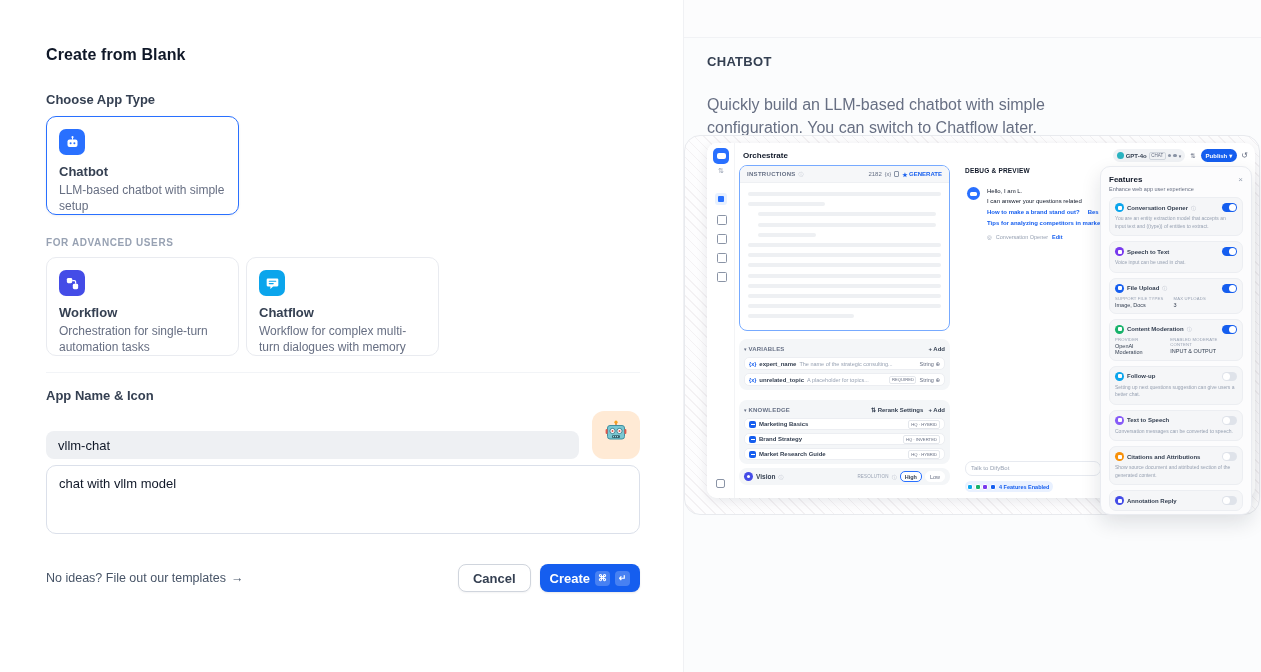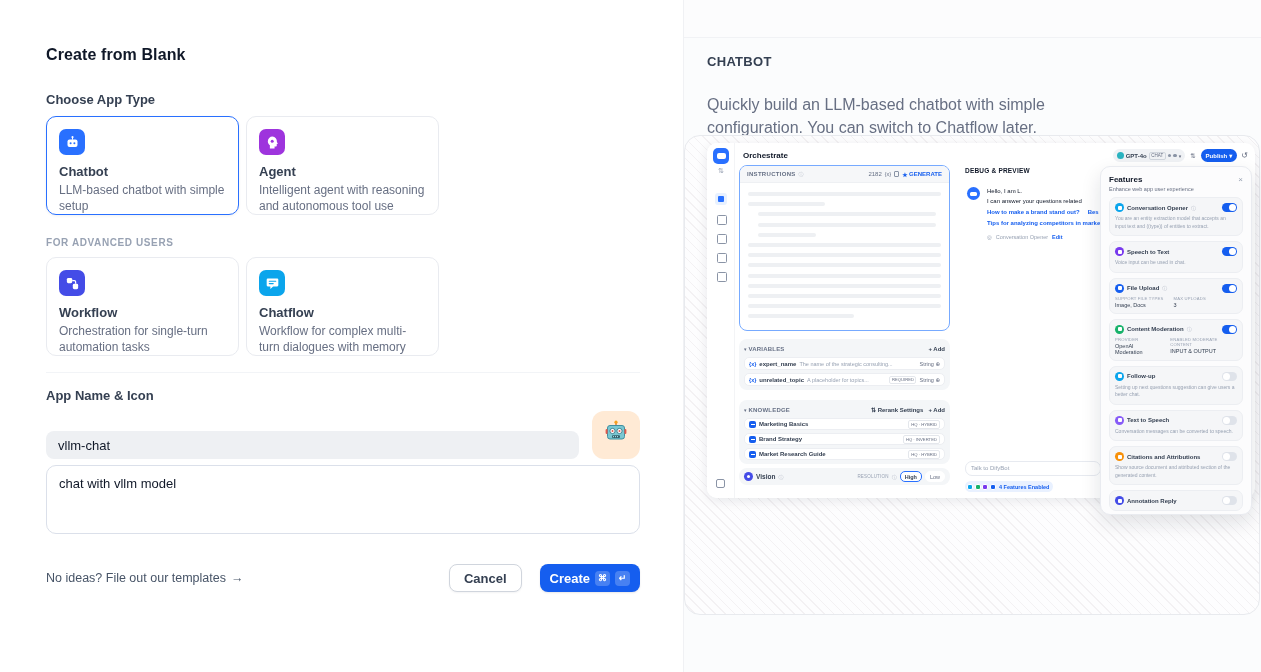--- a/index.html
+++ b/index.html
@@ -35,40 +35,40 @@
   .name-row { display:flex; align-items:flex-end; gap:13px; margin-top:8px; }
   .name-input { width:533px; height:28px; background:#eef0f3; border:none; border-radius:8px;
     padding:0 12px; font-size:13px; color:#101828; font-family:"Liberation Sans",sans-serif; outline:none; }
   .app-icon { width:48px; height:48px; border-radius:12px; background:#ffead5;
     display:flex; align-items:center; justify-content:center; cursor:pointer; }
   .desc-area { margin-top:6px; width:594px; height:69px; border:1px solid #dbe0ea; border-radius:10px;
     background:#fff; padding:9px 12px; font-size:13px; color:#101828; resize:none;
     font-family:"Liberation Sans",sans-serif; outline:none; line-height:1.4; }
   .footer { margin-top:26px; display:flex; align-items:center; }
   .templates-link { font-size:12.5px; color:#475467; cursor:pointer; display:flex; align-items:center; gap:5px; }
-  .footer-btns { margin-left:auto; display:flex; gap:18px; }
+  .footer-btns { margin-left:auto; display:flex; gap:9px; }
   .btn-cancel { height:28px; padding:0 14px; border-radius:8px; border:1px solid #d0d5dd; background:#fff;
     font-size:13px; font-weight:600; color:#354052; display:flex; align-items:center; cursor:pointer;
     box-shadow:0 1px 2px rgba(16,24,40,.05); }
   .btn-create { height:28px; padding:0 10px; border-radius:8px; background:#155eef; border:none;
     font-size:13px; font-weight:700; color:#fff; display:flex; align-items:center; gap:5px; cursor:pointer;
     box-shadow:0 1px 2px rgba(16,24,40,.1); }
   .kbd { width:15px; height:15px; border-radius:4px; background:rgba(255,255,255,.22); color:#fff;
     font-size:9px; display:flex; align-items:center; justify-content:center; }
 
   
   .right { position:absolute; left:683px; top:0; width:578px; height:672px; background:#fbfcfd;
     border-left:1px solid #f0f1f4; }
   .right-topband { height:38px; background:#fcfcfd; border-bottom:1px solid #f1f2f5; }
   .right-head { padding:16px 0 0 23px; }
   .pv-heading { font-size:13px; font-weight:700; color:#354052; letter-spacing:.3px; }
   .pv-desc { margin-top:24px; width:345px; font-size:16px; color:#676f83; line-height:1.45; }
   .learn-more { color:#155eef; cursor:pointer; }
 
-  .preview { position:absolute; left:0; top:135px; width:576px; height:480px;
+  .preview { position:absolute; left:0; top:135px; width:576px; height:380px;
     border:1px solid #e8eaee; border-radius:16px; background-color:#fdfdfe;
     background-image:repeating-linear-gradient(45deg, #f3f1f3 0, #f3f1f3 1px, transparent 1px, transparent 7px); }
 
   
   .shot { position:absolute; left:22px; top:7px; width:548px; height:355px; background:#fff;
     border-radius:10px; box-shadow:0 3px 12px rgba(16,24,40,.09); overflow:hidden; }
   .shot-side { position:absolute; left:0; top:0; bottom:0; width:28px; border-right:1px solid #f3f4f6; background:#fff; }
   .side-app { position:absolute; left:6px; top:5px; width:16px; height:16px; border-radius:5px; background:#2970ff; }
   .side-app::after { content:""; position:absolute; left:3.5px; top:5px; width:9px; height:6px;
     border-radius:2px; background:#fff; }
@@ -196,30 +196,20 @@
                 <rect x="11.2" y="4.4" width="1.6" height="3"></rect>
                 <rect x="4" y="7" width="16" height="12" rx="3.2"></rect>
               </g>
               <circle cx="9" cy="13" r="1.6" fill="#2970ff"></circle>
               <circle cx="15" cy="13" r="1.6" fill="#2970ff"></circle>
             </svg>
         </div>
         <div class="card-title">Chatbot</div>
         <div class="card-desc">LLM-based chatbot with simple setup</div>
       </div>
-      <div class="card">
-        <div class="card-icon ci-agent">
-          <svg viewBox="0 0 24 24">
-              <path fill="#fff" d="M12 2.5a7.5 7.5 0 0 0-7.5 7.5c0 2.6 1.3 4.9 3.3 6.2V21.5h7.5v-3h2.2a1.3 1.3 0 0 0 1.3-1.3v-3h1.7L19 10.8A7.5 7.5 0 0 0 12 2.5z"></path>
-              <circle cx="11.5" cy="10" r="2.4" fill="#9e34dd"></circle>
-            </svg>
-        </div>
-        <div class="card-title">Agent</div>
-        <div class="card-desc">Intelligent agent with reasoning and autonomous tool use</div>
-      </div>
     </div>
 
     <div class="group-label gl-2">FOR ADVANCED USERS</div>
     <div class="cards-row">
       <div class="card">
         <div class="card-icon ci-workflow">
           <svg viewBox="0 0 24 24">
               <g fill="#fff">
                 <rect x="3" y="3" width="8.5" height="8.5" rx="2.2"></rect>
                 <rect x="12.5" y="12.5" width="8.5" height="8.5" rx="2.2"></rect>

